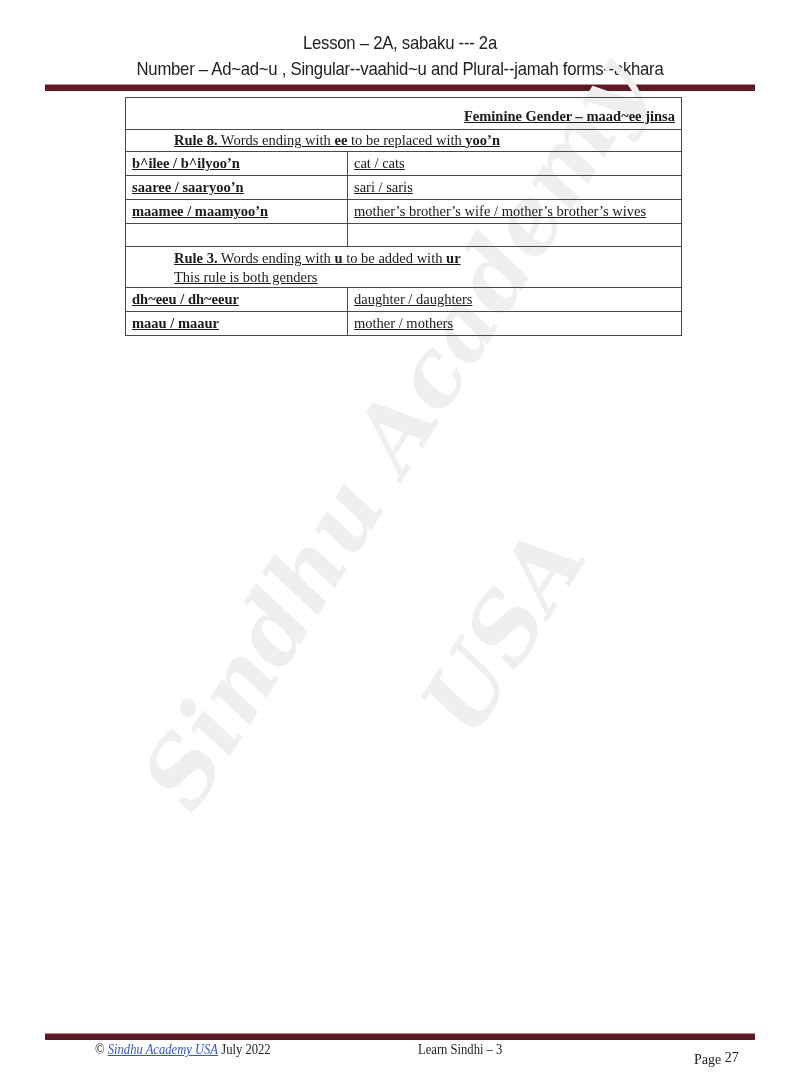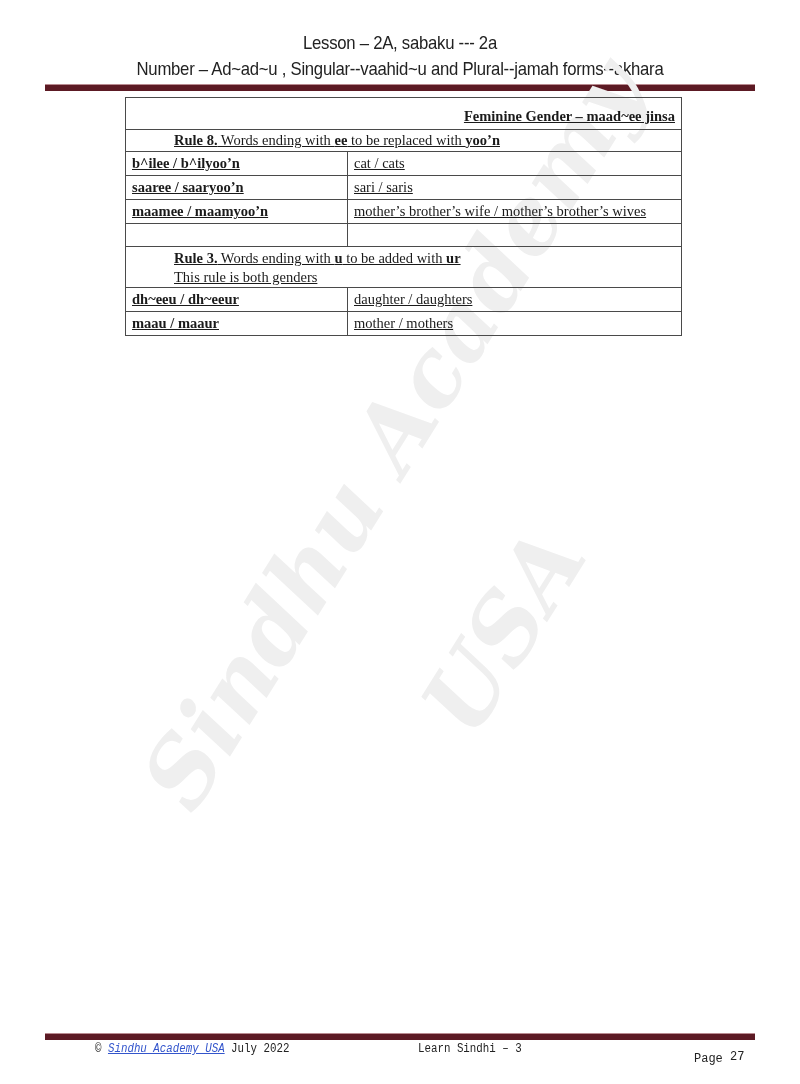--- a/index.html
+++ b/index.html
@@ -44,21 +44,21 @@
   table.rules td.c2 { font-weight: normal; }
   tr.title-row td { height: 24px; text-align: right; font-weight: bold; text-decoration: underline; padding-top: 6px; }
   tr.rule-row td { height: 19px; padding-left: 48px; }
   tr.data-row td { height: 21px; }
   tr.empty-row td { height: 20px; }
   tr.rule9-row td { padding-left: 48px; line-height: 19px; padding-top: 2px; padding-bottom: 0; }
   .b { font-weight: bold; }
 
   .footer {
     position: absolute; top: 1042px; left: 0; width: 800px; height: 24px;
-    font-family: Liberation Mono, monospace; font-size: 12px; color: #222;
+    font-family: Liberation Serif, serif; font-size: 14px; color: #222;
   }
   .footer .left { position: absolute; left: 95px; top: 0; transform: scaleX(0.9); transform-origin: left; }
   .footer .left a { color: #3355cc; font-style: italic; text-decoration: underline; }
   .footer .center { position: absolute; left: 418px; top: 0; transform: scaleX(0.9); transform-origin: left; }
   .footer .right { position: absolute; left: 694px; top: 8px; }
   .footer .right .pg-label { position: relative; top: 2px; }
 </style>
 </head>
 <body>
 

